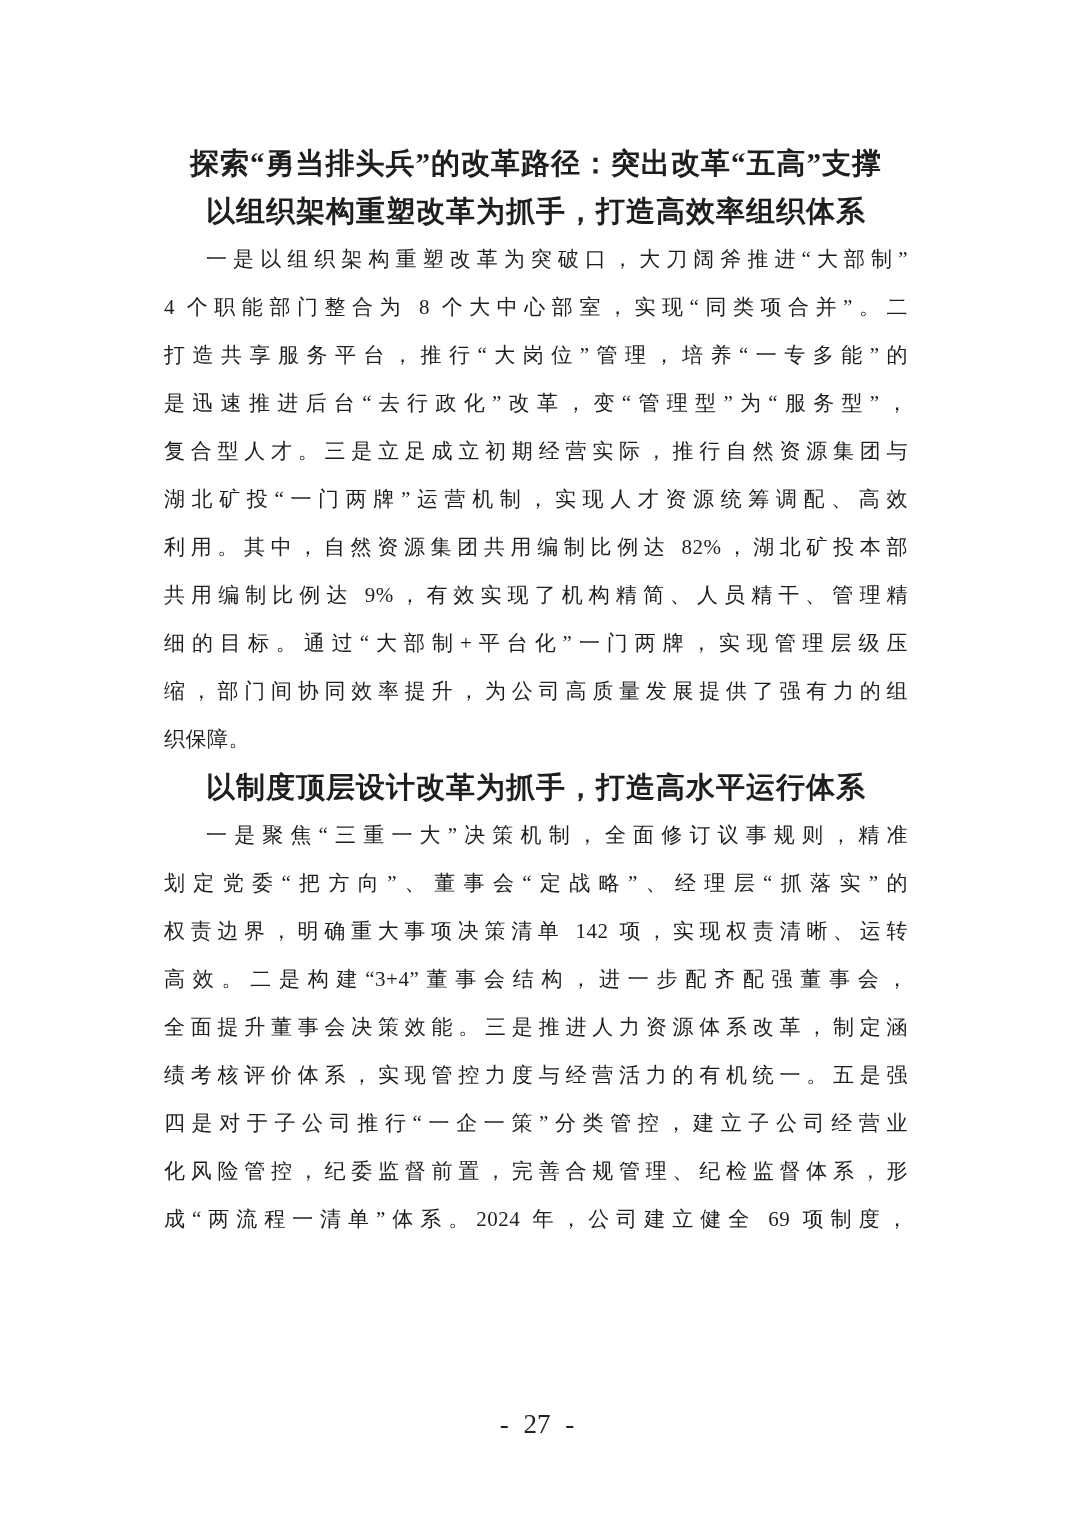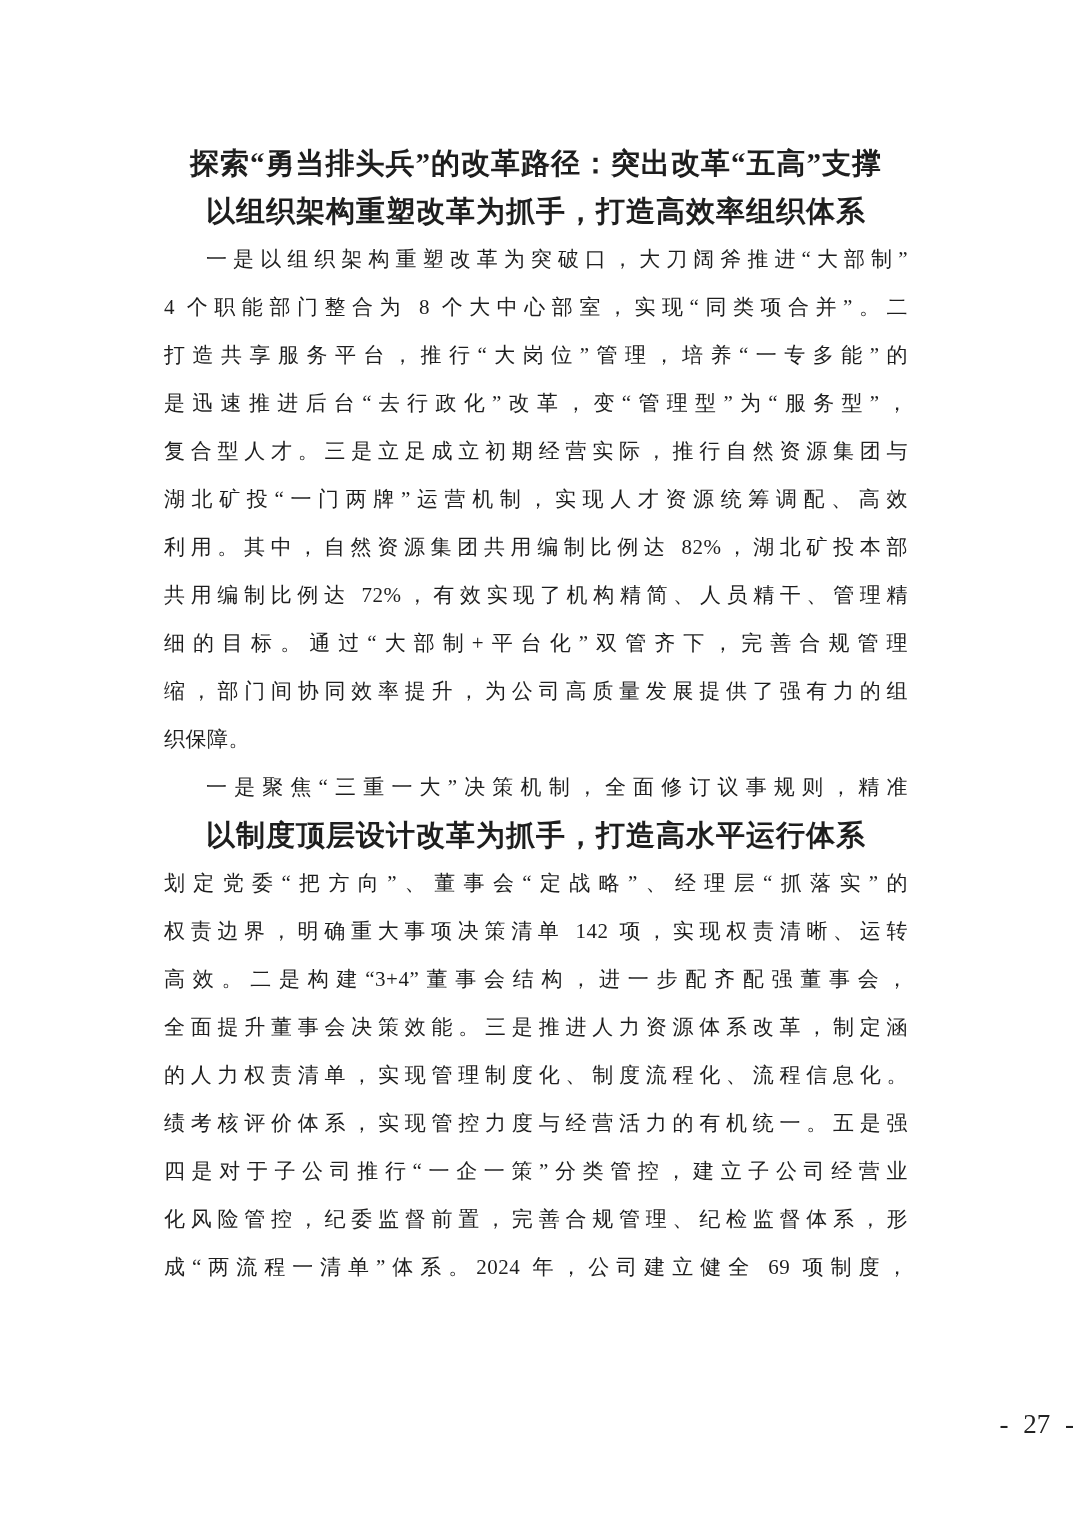--- a/index.html
+++ b/index.html
@@ -48,51 +48,50 @@
     text-align-last: center;
     font-weight: bold;
     font-size: 29px;
     letter-spacing: 1px;
   }
   .footer {
     position: absolute;
     top: 1404px;
     left: 0;
     width: 100%;
-    text-align: right;
+    text-align: center;
     font-size: 27px;
     line-height: 40px;
     word-spacing: 8px;
     color: #222222;
   }
 </style>
 </head>
 <body>
 
 <div class="page">
   <main class="content">
       <div class="line heading">探索“勇当排头兵”的改革路径：突出改革“五高”支撑</div>
       <div class="line heading">以组织架构重塑改革为抓手，打造高效率组织体系</div>
       <div class="line body-line first-line">一是以组织架构重塑改革为突破口，大刀阔斧推进“大部制”</div>
       <div class="line body-line">4 个职能部门整合为 8 个大中心部室，实现“同类项合并”。二</div>
       <div class="line body-line">打造共享服务平台，推行“大岗位”管理，培养“一专多能”的</div>
       <div class="line body-line">是迅速推进后台“去行政化”改革，变“管理型”为“服务型”，</div>
       <div class="line body-line">复合型人才。三是立足成立初期经营实际，推行自然资源集团与</div>
       <div class="line body-line">湖北矿投“一门两牌”运营机制，实现人才资源统筹调配、高效</div>
       <div class="line body-line">利用。其中，自然资源集团共用编制比例达 82%，湖北矿投本部</div>
-      <div class="line body-line">共用编制比例达 72%，有效实现了机构精简、人员精干、管理精</div>
-      <div class="line body-line">细的目标。通过“大部制+平台化”双管齐下，完善合规管理</div>
+      <div class="line body-line">共用编制比例达 9%，有效实现了机构精简、人员精干、管理精</div>
+      <div class="line body-line">细的目标。通过“大部制+平台化”一门两牌，实现管理层级压</div>
       <div class="line body-line">缩，部门间协同效率提升，为公司高质量发展提供了强有力的组</div>
       <div class="line body-line para-end">织保障。</div>
+      <div class="line heading">以制度顶层设计改革为抓手，打造高水平运行体系</div>
       <div class="line body-line first-line">一是聚焦“三重一大”决策机制，全面修订议事规则，精准</div>
-      <div class="line heading">以制度顶层设计改革为抓手，打造高水平运行体系</div>
       <div class="line body-line">划定党委“把方向”、董事会“定战略”、经理层“抓落实”的</div>
       <div class="line body-line">权责边界，明确重大事项决策清单 142 项，实现权责清晰、运转</div>
       <div class="line body-line">高效。二是构建“3+4”董事会结构，进一步配齐配强董事会，</div>
       <div class="line body-line">全面提升董事会决策效能。三是推进人力资源体系改革，制定涵</div>
-      <div class="line body-line">的人力权责清单，实现管理制度化、制度流程化、流程信息化。</div>
       <div class="line body-line">绩考核评价体系，实现管控力度与经营活力的有机统一。五是强</div>
       <div class="line body-line">四是对于子公司推行“一企一策”分类管控，建立子公司经营业</div>
       <div class="line body-line">化风险管控，纪委监督前置，完善合规管理、纪检监督体系，形</div>
       <div class="line body-line">成“两流程一清单”体系。2024 年，公司建立健全 69 项制度，</div>
     </main>
   <div class="footer">- 27 -</div>
 </div>
 
 </body></html>

